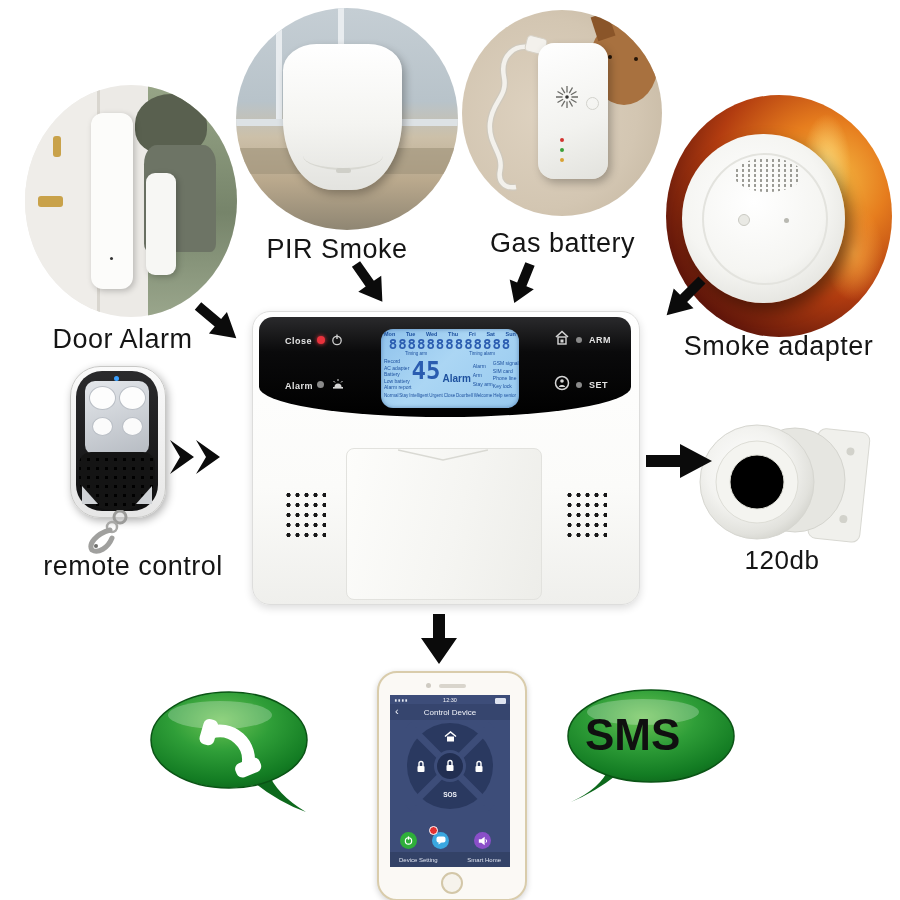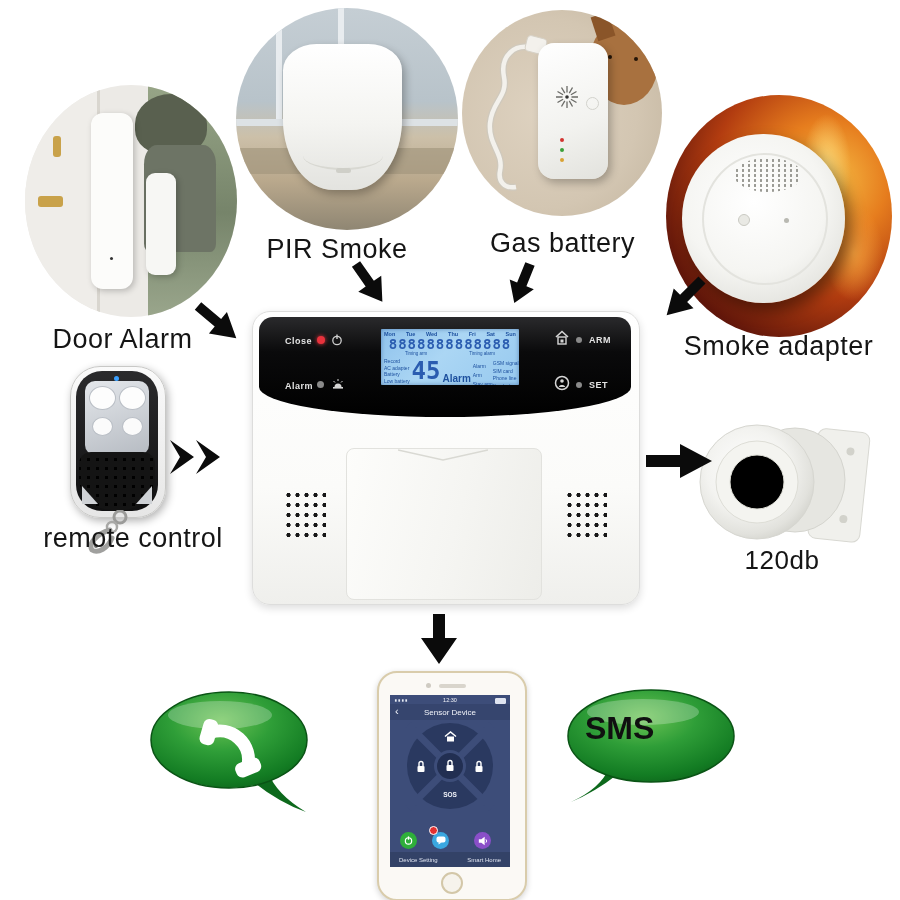--- a/index.html
+++ b/index.html
@@ -12,21 +12,21 @@
   .arrow polygon{fill:#0b0b0b}
   
   .panel-body{position:absolute;left:252px;top:311px;width:386px;height:292px;border-radius:18px;
      background:linear-gradient(180deg,#ffffff 0%,#fbfbf9 60%,#efefec 100%);
      border:1px solid #dddddc;box-shadow:0 3px 8px rgba(0,0,0,.14)}
   .panel-black{position:absolute;left:6px;top:5px;width:372px;height:100px;
      background:linear-gradient(180deg,#2a2a2c 0%,#0a0a0b 35%,#000 100%);
      border-radius:14px 14px 50% 50%/14px 14px 30px 30px}
   .pnl-lab{position:absolute;font-size:9px;font-weight:bold;color:#e3e3e3;letter-spacing:.5px}
   .led{position:absolute;border-radius:50%}
-  .lcd{position:absolute;left:122px;top:12px;width:138px;height:56px;border-radius:1px;
+  .lcd{position:absolute;left:122px;top:12px;width:138px;height:79px;border-radius:12px;
      background:linear-gradient(135deg,#8fc2ec,#abd6f4 45%,#97c9ef);
      color:#1d509e;overflow:hidden;padding:2px 3px;box-sizing:border-box;
      box-shadow:inset 0 0 4px rgba(20,60,120,.45)}
   .lcd-days{display:flex;justify-content:space-between;font-size:5.5px;font-weight:bold}
   .lcd-digits{font-family:"DejaVu Sans Mono",monospace;font-weight:bold;font-size:14px;
      line-height:14px;letter-spacing:1px;text-align:center;color:#2a5cb0;white-space:nowrap}
   .lcd-timing{display:flex;justify-content:space-around;font-size:4.5px;line-height:6px}
   .lcd-mid{display:flex;align-items:flex-start;margin-top:1px}
   .lcd-col{font-size:5px;line-height:6.5px;white-space:nowrap}
   .lcd-big{font-family:"DejaVu Sans Mono",monospace;font-weight:bold;font-size:24px;
@@ -167,21 +167,21 @@
   <ellipse cx="100" cy="66" rx="50" ry="52" fill="#e6e6e1" stroke="#d4d4ce"></ellipse>
   <circle cx="62" cy="68" r="57" fill="url(#sirenFront)" stroke="#d6d6d0"></circle>
   <circle cx="62" cy="68" r="41" fill="#f4f4f0" stroke="#ddddd6"></circle>
   <circle cx="62" cy="68" r="27" fill="#ececе6" stroke="#e0e0d8"></circle>
 </svg>
 
 <div class="lbl" style="left:25px;top:324px;width:195px">Door Alarm</div>
 <div class="lbl" style="left:252px;top:234px;width:170px">PIR Smoke</div>
 <div class="lbl" style="left:475px;top:228px;width:175px">Gas battery</div>
 <div class="lbl" style="left:676px;top:331px;width:205px">Smoke adapter</div>
-<div class="lbl" style="left:28px;top:523px;width:210px">remote control</div>
+<div class="lbl" style="left:28px;top:551px;width:210px">remote control</div>
 <div class="lbl" style="left:722px;top:545px;width:120px;font-size:26px">120db</div>
 
 <svg class="arrow" style="left:192px;top:274px" width="64" height="68">
   <g transform="translate(6,32) rotate(40)">
       <polygon points="0,-5 26,-5 26,-14 50,0 26,14 26,5 0,5"></polygon>
     </g>
 </svg>
 <svg class="arrow" style="left:344px;top:258px" width="58" height="62">
   <g transform="translate(12,6) rotate(55)">
       <polygon points="0,-5 24,-5 24,-14 46,0 24,14 24,5 0,5"></polygon>
@@ -306,21 +306,21 @@
   <div class="abs" style="left:47px;top:10px;width:5px;height:5px;border-radius:50%;background:#cfcbc2"></div>
   <div class="screen">
     <div class="abs" style="left:0;top:0;width:100%;height:9px">
       <div class="abs" style="left:4px;top:4px;width:14px;height:3px;
            background-image:radial-gradient(circle,#e8ecf5 1px,transparent 1.3px);background-size:3.5px 3px"></div>
       <div class="abs ph-txt" style="left:0;top:2px;width:100%;text-align:center;font-size:5.5px">12:30</div>
       <div class="abs" style="right:4px;top:3px;width:9px;height:4px;border:0.8px solid #dfe4f0;border-radius:1px;background:#dfe4f0"></div>
     </div>
     <div class="abs" style="left:0;top:9px;width:100%;height:16px;background:#36456e">
       <span class="abs ph-txt" style="left:5px;top:1px;font-size:11px">‹</span>
-      <div class="abs ph-txt" style="left:0;top:4px;width:100%;text-align:center;font-size:8px">Sensor Device</div>
+      <div class="abs ph-txt" style="left:0;top:4px;width:100%;text-align:center;font-size:8px">Control Device</div>
     </div>
     <div class="padcircle">
       <div class="padgap" style="transform:rotate(45deg)"></div>
       <div class="padgap" style="transform:rotate(-45deg)"></div>
       <svg class="abs" style="left:37px;top:8px" width="13" height="11" viewBox="0 0 13 11">
         <path d="M1,5.5 L6.5,1 L12,5.5" fill="none" stroke="#fff" stroke-width="1.5"></path>
           <rect x="3" y="5.5" width="7" height="5" fill="#fff"></rect>
       </svg>
       <svg class="abs" style="left:9px;top:37px" width="10" height="13" viewBox="0 0 10 13">
         <path d="M3,6 V3.5 a2,2 0 0 1 4,0 V6" fill="none" stroke="#fff" stroke-width="1.4"></path>
@@ -382,13 +382,13 @@
     <rect x="-34" y="-8" width="15" height="26" rx="6" fill="#ffffff" transform="rotate(-26 -26 5)"></rect>
     <rect x="19" y="-8" width="15" height="26" rx="6" fill="#ffffff" transform="rotate(26 26 5)"></rect>
   </g>
 </svg>
 
 <svg class="abs" style="left:563px;top:688px" width="178" height="120" viewBox="0 0 178 120">
   <path d="M55,86 Q32,104 8,114 Q38,100 46,80 Z" fill="#0d691c"></path>
   <ellipse cx="88" cy="48" rx="83" ry="46" fill="url(#gGreen)" stroke="#0a5415" stroke-width="1.5"></ellipse>
   <ellipse cx="80" cy="24" rx="56" ry="13" fill="rgba(255,255,255,0.25)"></ellipse>
 </svg>
-<div class="abs" style="left:585px;top:710px;width:160px;font-size:32px;font-weight:600;color:#101010">SMS</div>
+<div class="abs" style="left:585px;top:710px;width:160px;font-size:44px;font-weight:600;color:#101010">SMS</div>
 
 </body></html>

